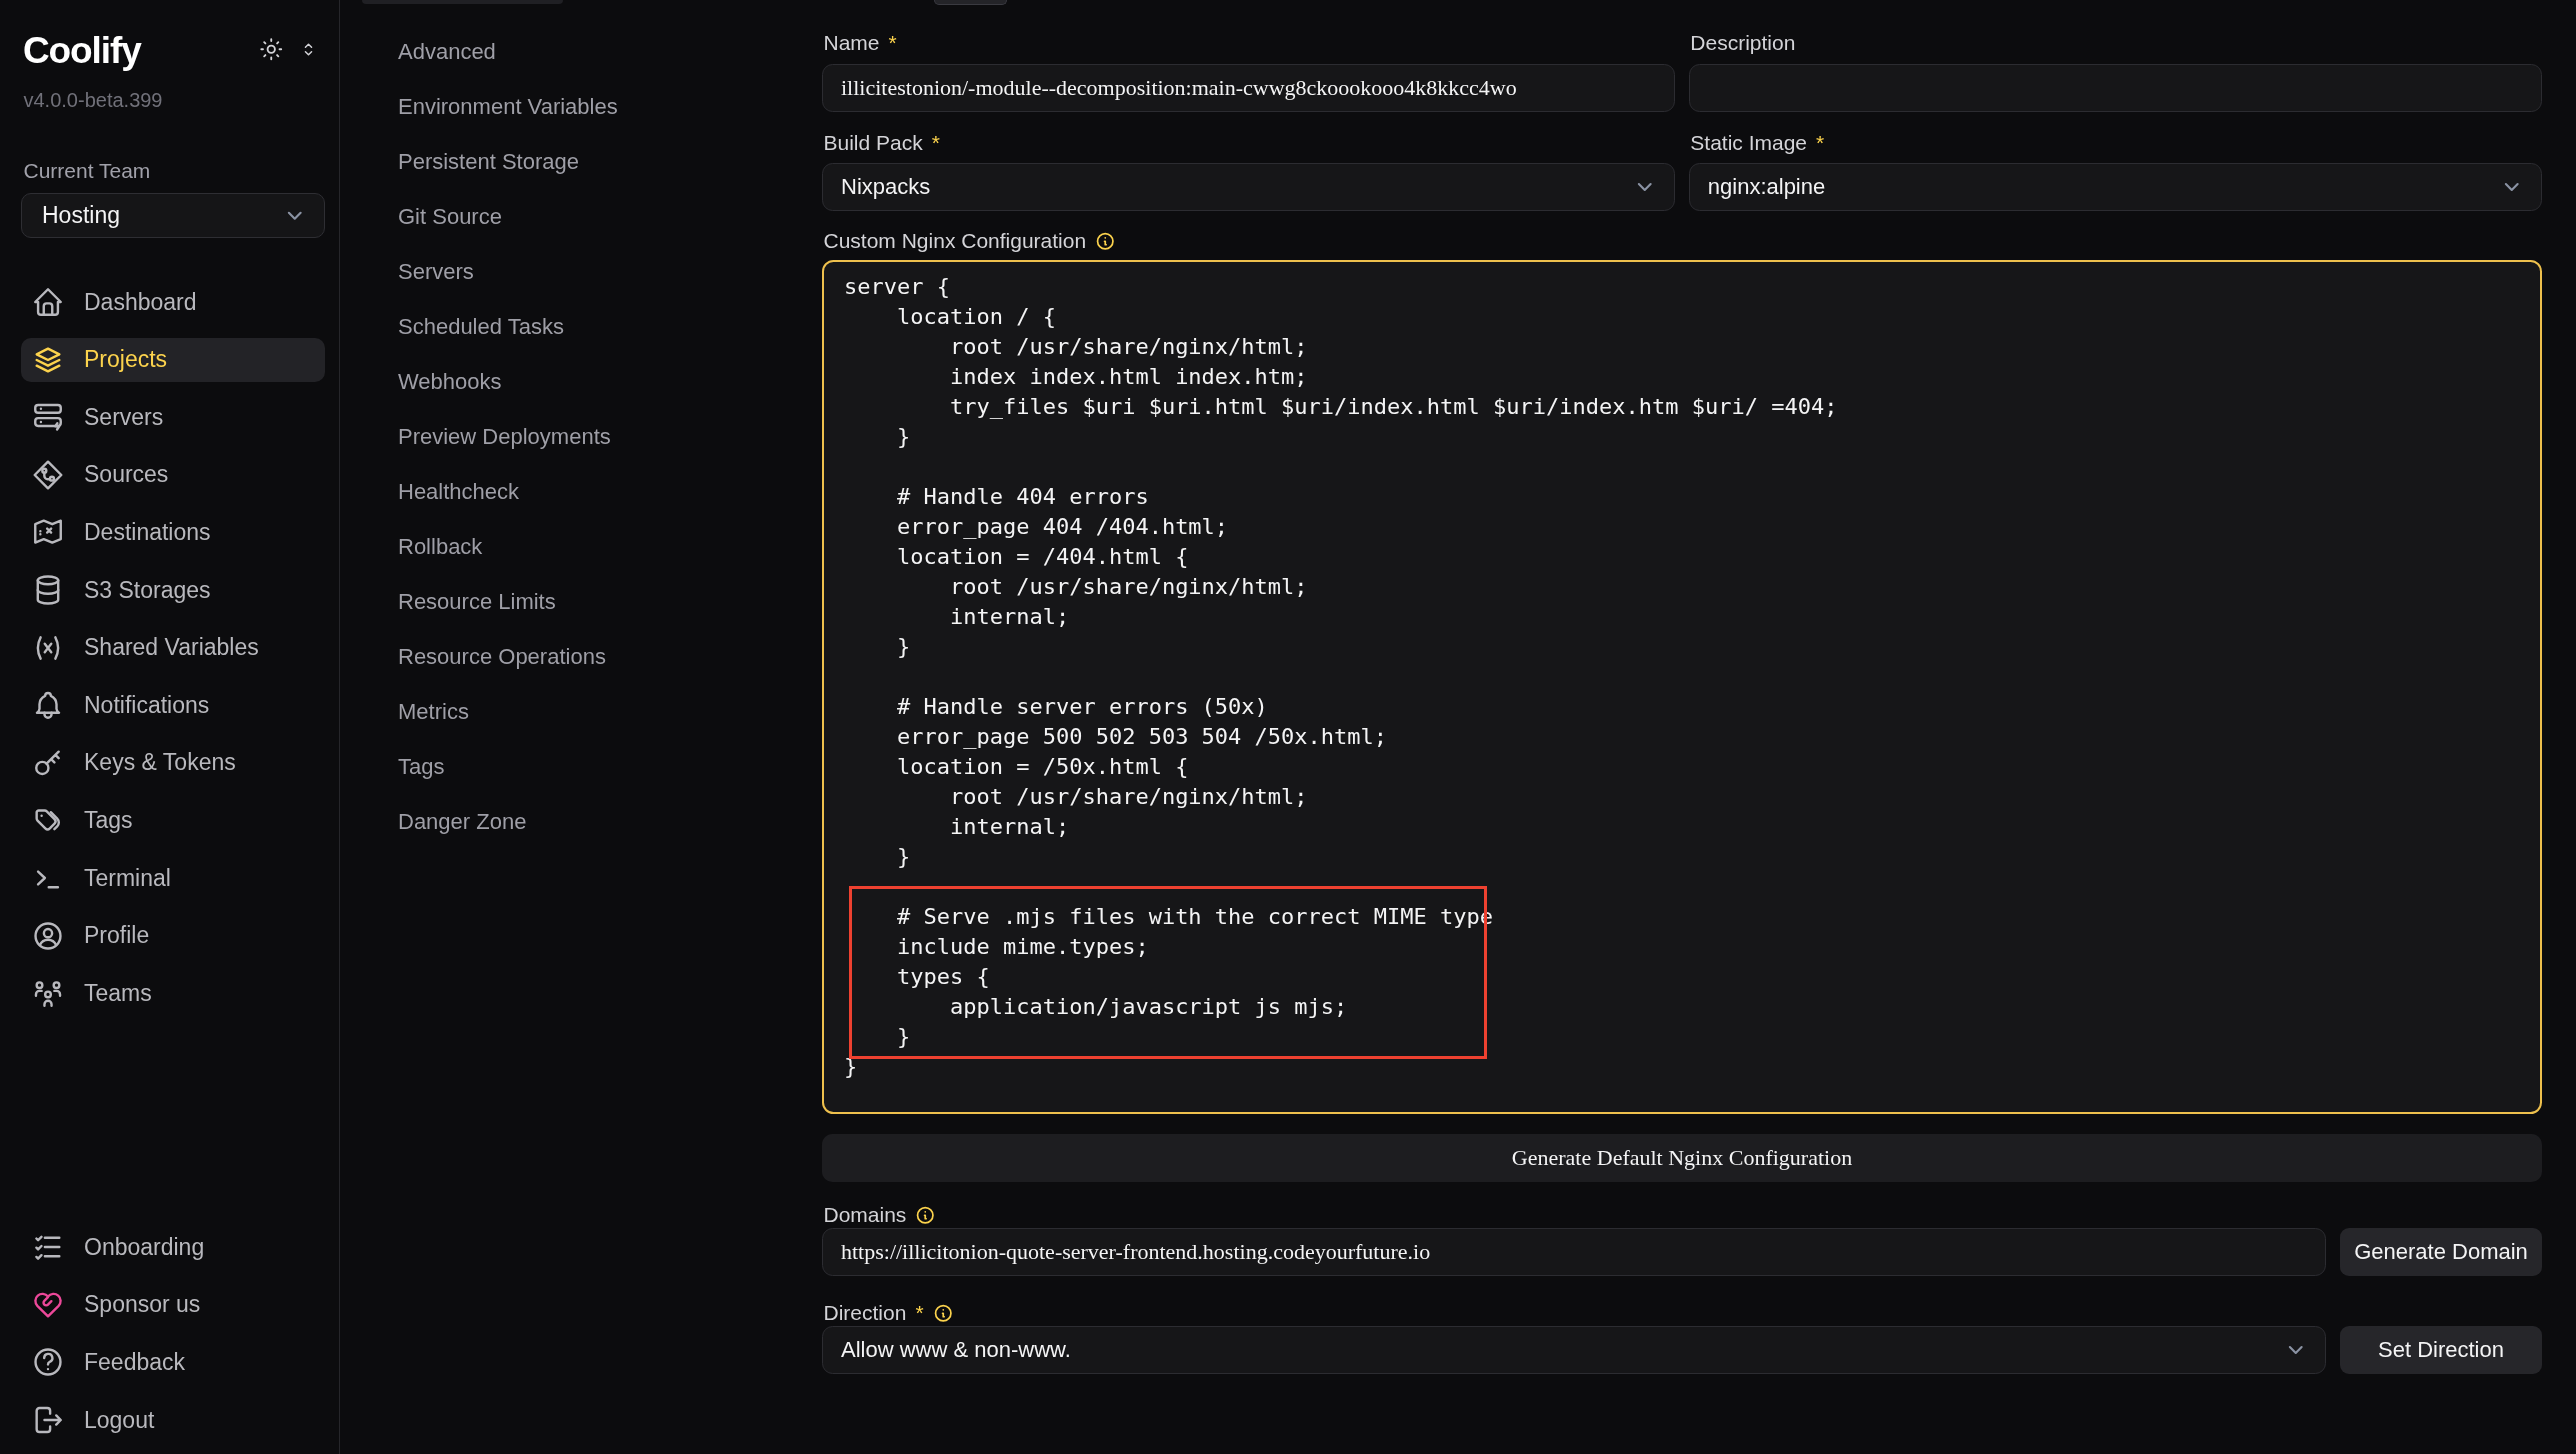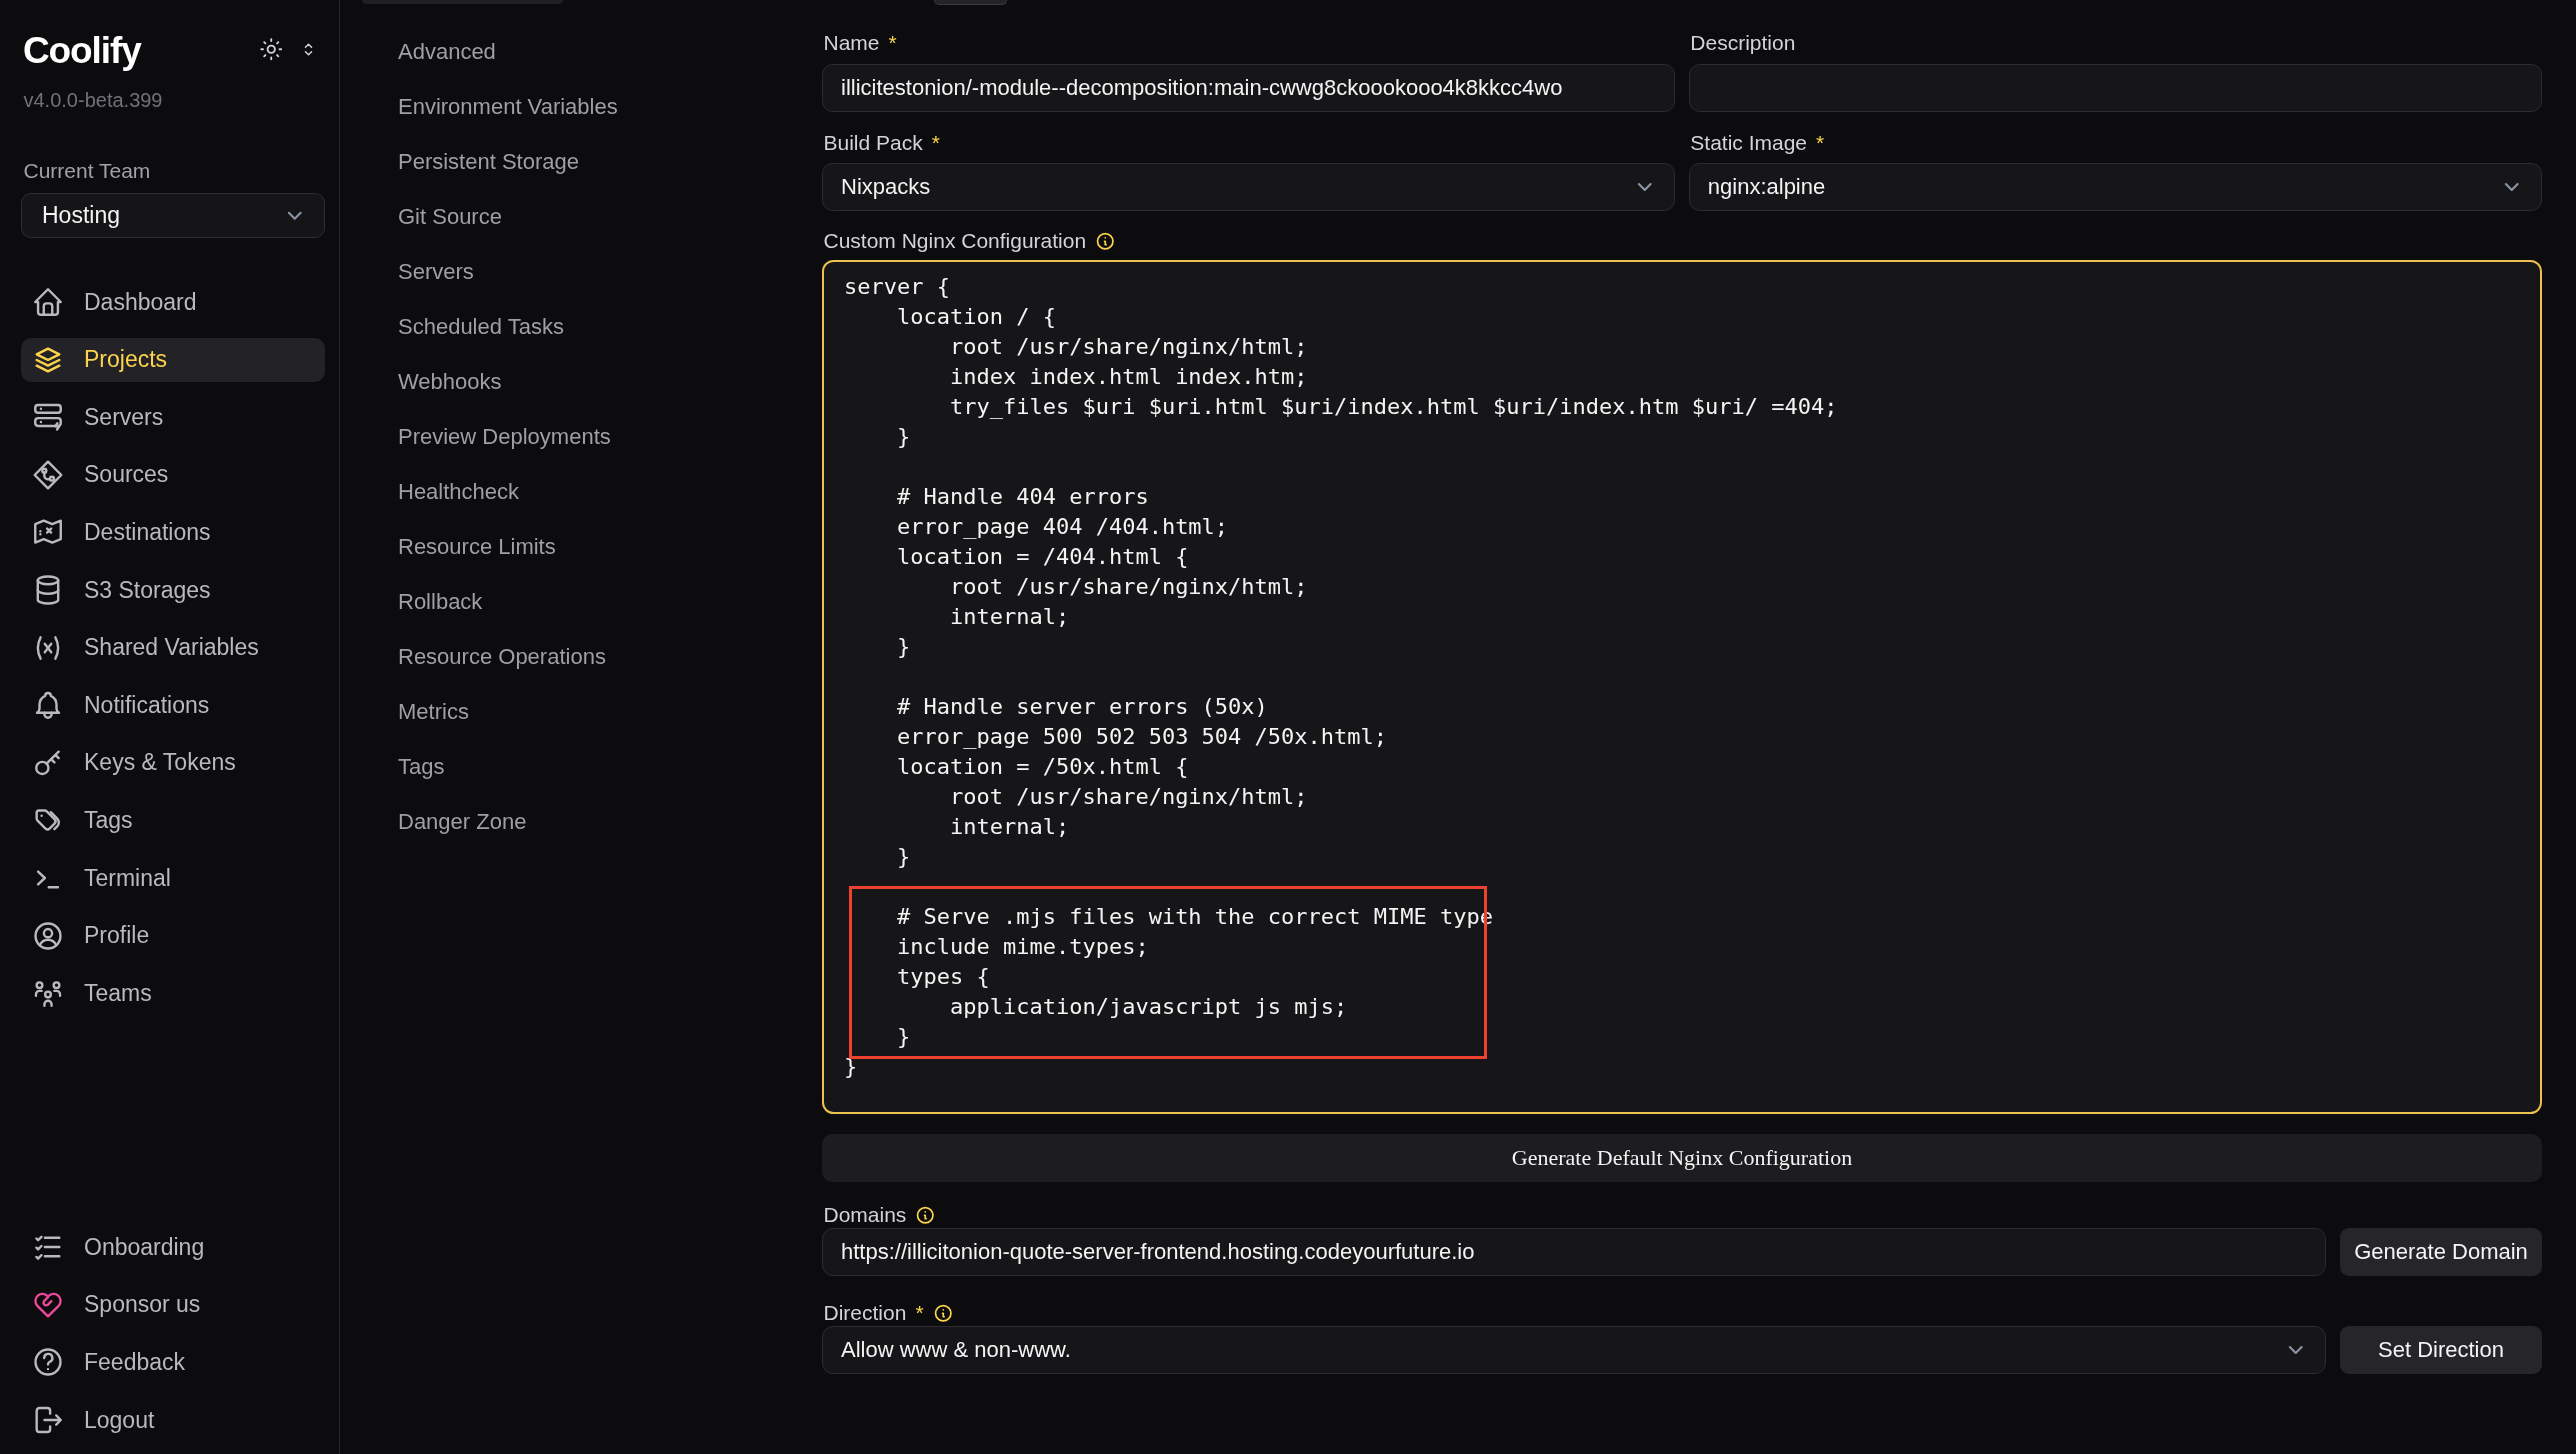--- a/index.html
+++ b/index.html
@@ -47,21 +47,21 @@
                 border:1.5px solid #3a3a40;border-top:none;border-radius:0 0 9px 9px}
   .subtitle{margin-top:7.6px;font-size:22px;line-height:26px;color:var(--muted)}
   .two-col{display:flex;gap:13.6px}
   .col{flex:1;min-width:0}
   .field-label{display:flex;align-items:center;gap:9px;font-size:21px;line-height:26px;color:var(--label);margin:0 0 7.6px 1.5px}
   .star{color:var(--accent);font-size:21px}
   .row1{margin-top:30px}
   .row2{margin-top:18px}
   .box{width:100%;height:48px;background:var(--input-bg);border:1.5px solid var(--input-border);border-radius:10.6px;
        padding:0 18px;font-size:22px;color:var(--text);display:flex;align-items:center}
-  input.box{font-family:Liberation Sans, sans-serif;outline:none}
+  input.box{font-family:Liberation Serif, serif;outline:none}
   .select{position:relative;justify-content:flex-start;cursor:pointer}
   .chev{position:absolute;right:18px;top:50%;transform:translateY(-50%);color:var(--chevron);display:flex}
   .chev svg{width:23.5px;height:23.5px;stroke-width:2.2}
   .ic-info{color:var(--accent);display:flex;align-items:center}
   .ic-info svg{width:20.5px;height:20.5px;stroke-width:2}
   .nginx-label{margin:16.7px 0 6px 1.5px}
   .codebox{position:relative;height:854px;background:var(--input-bg);border:2.3px solid var(--code-border);
            border-radius:11.4px;padding:10.6px 15px 0 20px;overflow:hidden}
   .codebox pre{margin:0;font-family:"DejaVu Sans Mono",monospace;font-size:22px;line-height:30px;color:var(--text)}
   .red-box{position:absolute;left:25px;top:624px;width:638px;height:173px;border:3px solid var(--annotation-red);pointer-events:none}
@@ -316,25 +316,25 @@
 
   <li>
           <span>Preview Deployments</span>
         </li>
 
   <li>
           <span>Healthcheck</span>
         </li>
 
   <li>
+          <span>Rollback</span>
+        </li>
+
+  <li>
           <span>Resource Limits</span>
-        </li>
-
-  <li>
-          <span>Rollback</span>
         </li>
 
   <li>
           <span>Resource Operations</span>
         </li>
 
   <li>
           <span>Metrics</span>
         </li>
 

